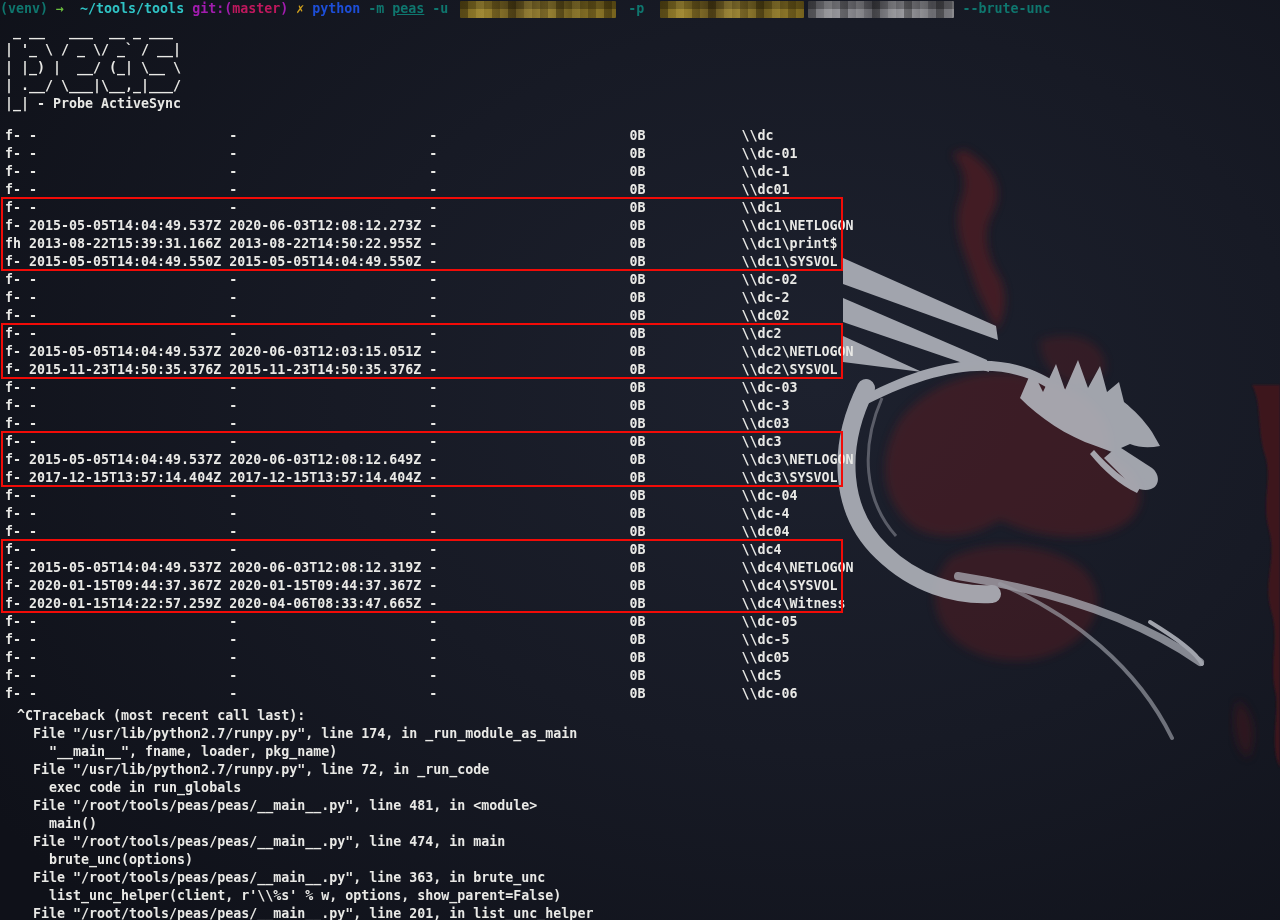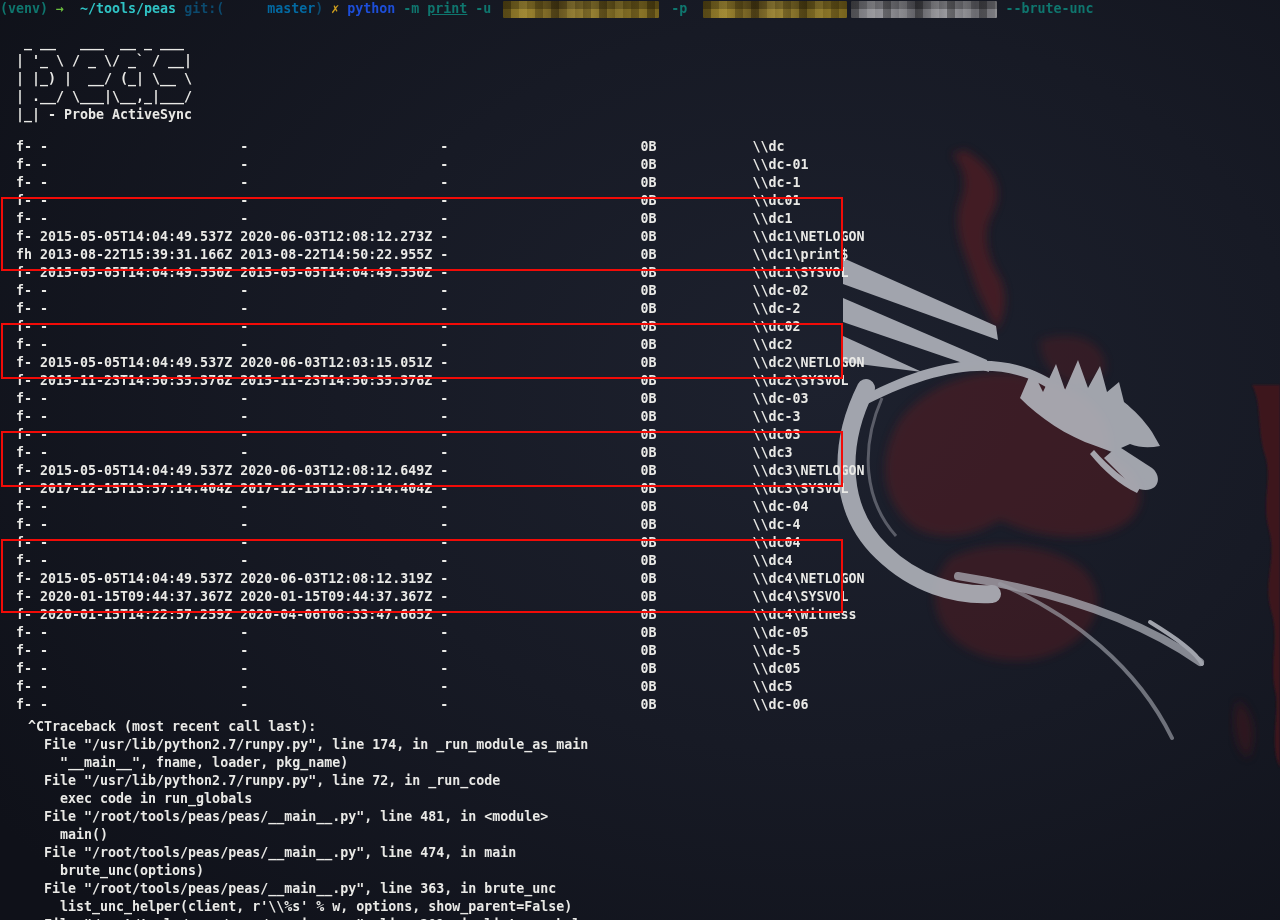--- a/index.html
+++ b/index.html
@@ -6,29 +6,29 @@
   body{
     width:1280px;height:920px;overflow:hidden;position:relative;
     background:
       radial-gradient(1000px 760px at 64% 42%, #1d212e 0%, #171a25 48%, #0f1119 100%);
     font-family:"DejaVu Sans Mono","Liberation Mono",monospace;
     font-weight:bold;
     font-size:13.3px;line-height:18px;
     color:#e9e9e6;
   }
   .layer{position:absolute;top:0;left:0;}
-  pre{margin:16px;font:inherit;white-space:pre;}
+  pre{margin:5px;font:inherit;white-space:pre;}
   
   .cmdline{position:absolute;top:0;left:0;height:18px;display:flex;align-items:center;white-space:pre;}
   .cmdline span{display:inline-block;}
   .c-white{color:#0f766e;}
   .c-green-arrow{color:#6cbf3f;}
   .c-cyan{color:#2fc2c4;}
-  .c-blue{color:#0c4a6e;}
-  .c-red{color:#0369a1;margin-left:43px;}
+  .c-blue{color:#a21caf;}
+  .c-red{color:#be185d;}
   .c-yellow{color:#cf9f1d;}
   .c-green{color:#1d4ed8;}
   .u{text-decoration:underline;}
   .m8{margin-left:8px;} .m12{margin-left:12px;} .m16{margin-left:16px;} .m4{margin-left:4px;}
   
   .blob{height:17px;border-radius:1px;align-self:flex-start;margin-top:1px;}
   .blob-yellow{
     background:
       repeating-linear-gradient(90deg, rgba(25,18,2,.38) 0 8px, rgba(0,0,0,0) 8px 16px, rgba(255,225,110,.14) 16px 24px, rgba(0,0,0,0) 24px 32px, rgba(40,30,4,.30) 32px 40px, rgba(0,0,0,0) 40px 48px),
       repeating-linear-gradient(0deg, rgba(255,220,90,.10) 0 9px, rgba(0,0,0,.20) 9px 17px),
@@ -94,28 +94,28 @@
 
     <path d="M958,576 C1060,592 1140,620 1200,662" fill="none" stroke="#b4b7bf" stroke-width="8" stroke-linecap="round" opacity="0.8"></path>
     <path d="M1150,622 C1176,638 1196,652 1202,664" fill="none" stroke="#b4b7bf" stroke-width="4" stroke-linecap="round"></path>
     <path d="M1000,584 C1072,614 1138,668 1172,738" fill="none" stroke="#a7aab2" stroke-width="4" stroke-linecap="round" opacity="0.7"></path>
   </g>
 </svg>
 
 <div class="cmdline">
   <span class="c-white">(venv)</span>
   <span class="c-green-arrow m8">→</span>
-  <span class="c-cyan m16">~/tools/peas</span>
+  <span class="c-cyan m16">~/tools/tools</span>
   <span class="c-blue m8">git:(</span>
   <span class="c-red">master</span>
   <span class="c-blue">)</span>
   <span class="c-yellow m8">✗</span>
   <span class="c-green m8">python</span>
   <span class="c-white m8">-m</span>
-  <span class="c-white u m8">print</span>
+  <span class="c-white u m8">peas</span>
   <span class="c-white m8">-u</span>
   <span class="blob blob-yellow m12" style="width:156px"></span>
   <span class="c-white m12">-p</span>
   <span class="blob blob-yellow m16" style="width:144px"></span>
   <span class="blob blob-gray m4" style="width:146px"></span>
   <span class="c-white m8">--brute-unc</span>
 </div>
 
 <pre class="banner"> _ __   ___  __ _ ___
 | '_ \ / _ \/ _` / __|

